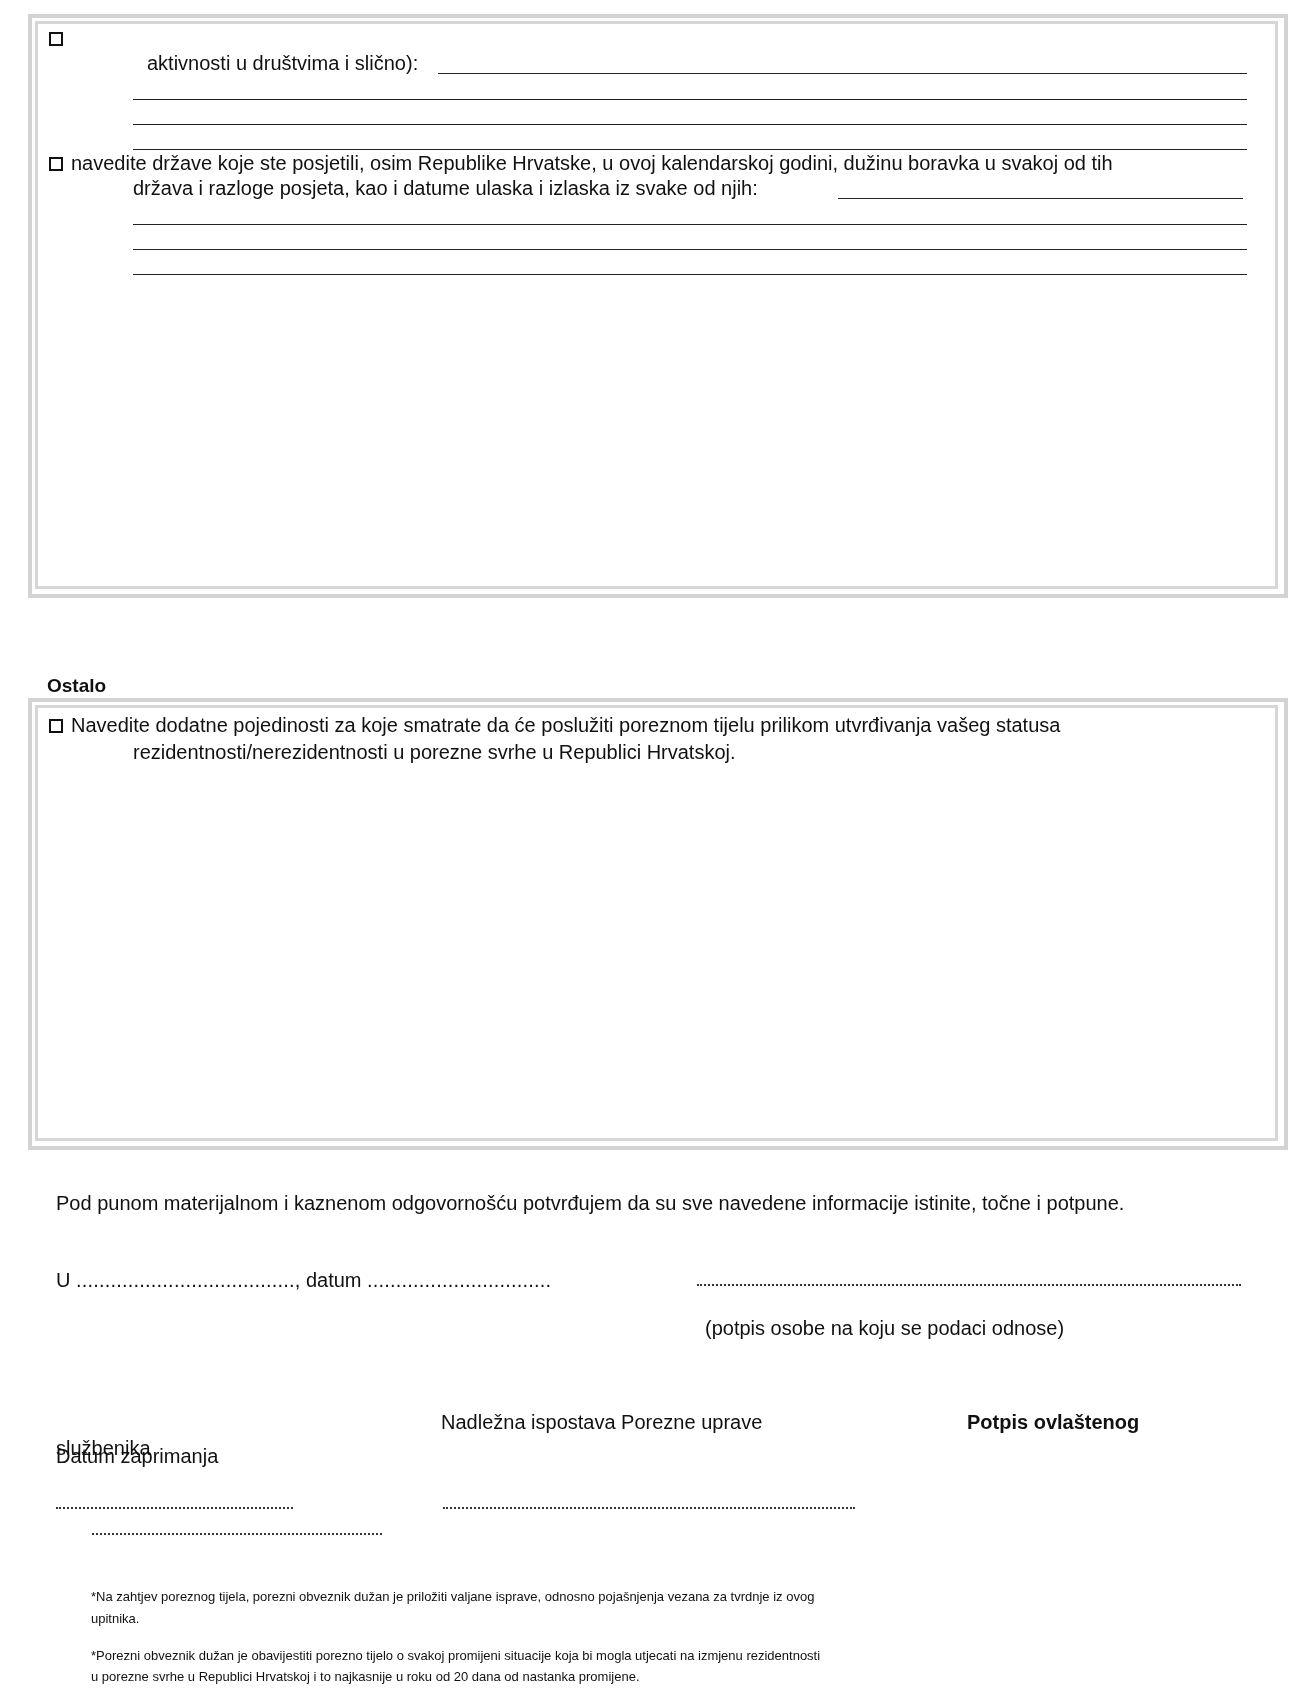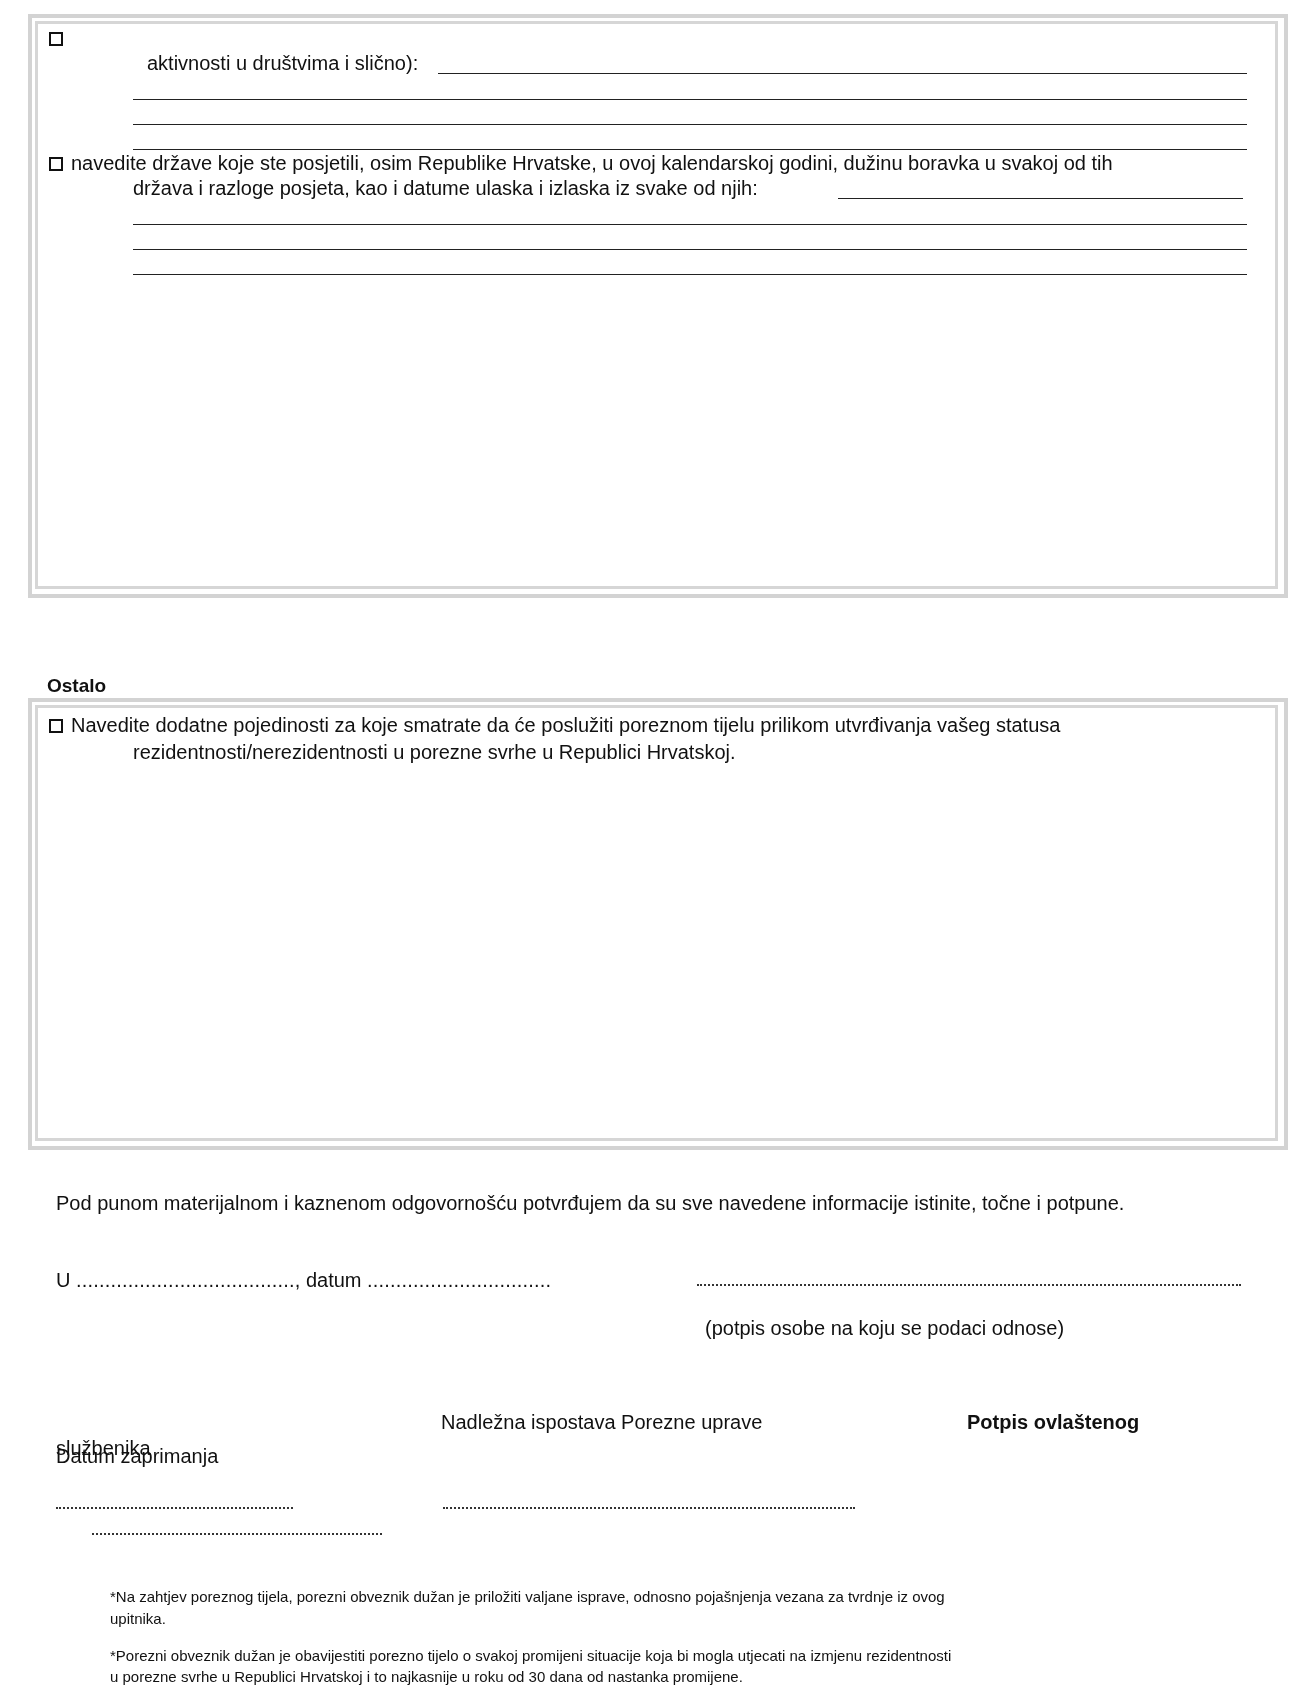--- a/index.html
+++ b/index.html
@@ -2,21 +2,21 @@
 <html><head>
 <meta charset="utf-8">
 <style>
   html, body { margin: 0; padding: 0; background: #ffffff; }
   body { width: 1302px; height: 1708px; position: relative; overflow: hidden;
          font-family: "Liberation Sans", "DejaVu Sans", sans-serif; color: #111; }
   .abs { position: absolute; white-space: nowrap; }
   .outer { position: absolute; border: 4px solid #d3d3d3; box-sizing: border-box; }
   .inner { position: absolute; border: 3px solid #d6d6d6; box-sizing: border-box; background: #fff; }
   .txt { font-size: 20px; line-height: 24px; }
-  .small { font-size: 15px; line-height: 20px; margin-left: 19px; }
+  .small { font-size: 13px; line-height: 20px; }
   .chk { display: inline-block; width: 14px; height: 14px; border: 2px solid #111; box-sizing: border-box;
          vertical-align: -1px; margin-right: 8px; }
   .uline { position: absolute; height: 0; border-top: 1.5px solid #222; }
   .dots { position: absolute; height: 0; border-top: 2px dotted #333; }
   .bold { font-weight: bold; }
 </style>
 </head>
 <body>
 
 <div class="outer" style="left:28px; top:14px; width:1260px; height:584px;"></div>
@@ -65,13 +65,13 @@
 <div class="abs txt" style="left:441px; top:1410px;">Nadležna ispostava Porezne uprave</div>
 <div class="abs txt" style="left:967px; top:1410px;font-weight:bold;">Potpis ovlaštenog</div>
 
 <div class="dots" style="left:56px; top:1507px; width:237px;"></div>
 <div class="dots" style="left:443px; top:1507px; width:412px;"></div>
 <div class="dots" style="left:92px; top:1533px; width:290px;"></div>
 
 <div class="abs small" style="left:91px; top:1587px;">*Na zahtjev poreznog tijela, porezni obveznik dužan je priložiti valjane isprave, odnosno pojašnjenja vezana za tvrdnje iz ovog</div>
 <div class="abs small" style="left:91px; top:1609px;">upitnika.</div>
 <div class="abs small" style="left:91px; top:1646px;">*Porezni obveznik dužan je obavijestiti porezno tijelo o svakoj promijeni situacije koja bi mogla utjecati na izmjenu rezidentnosti</div>
-<div class="abs small" style="left:91px; top:1667px;">u porezne svrhe u Republici Hrvatskoj i to najkasnije u roku od 30 dana od nastanka promijene.</div>
+<div class="abs small" style="left:91px; top:1667px;">u porezne svrhe u Republici Hrvatskoj i to najkasnije u roku od 20 dana od nastanka promijene.</div>
 
 </body></html>

